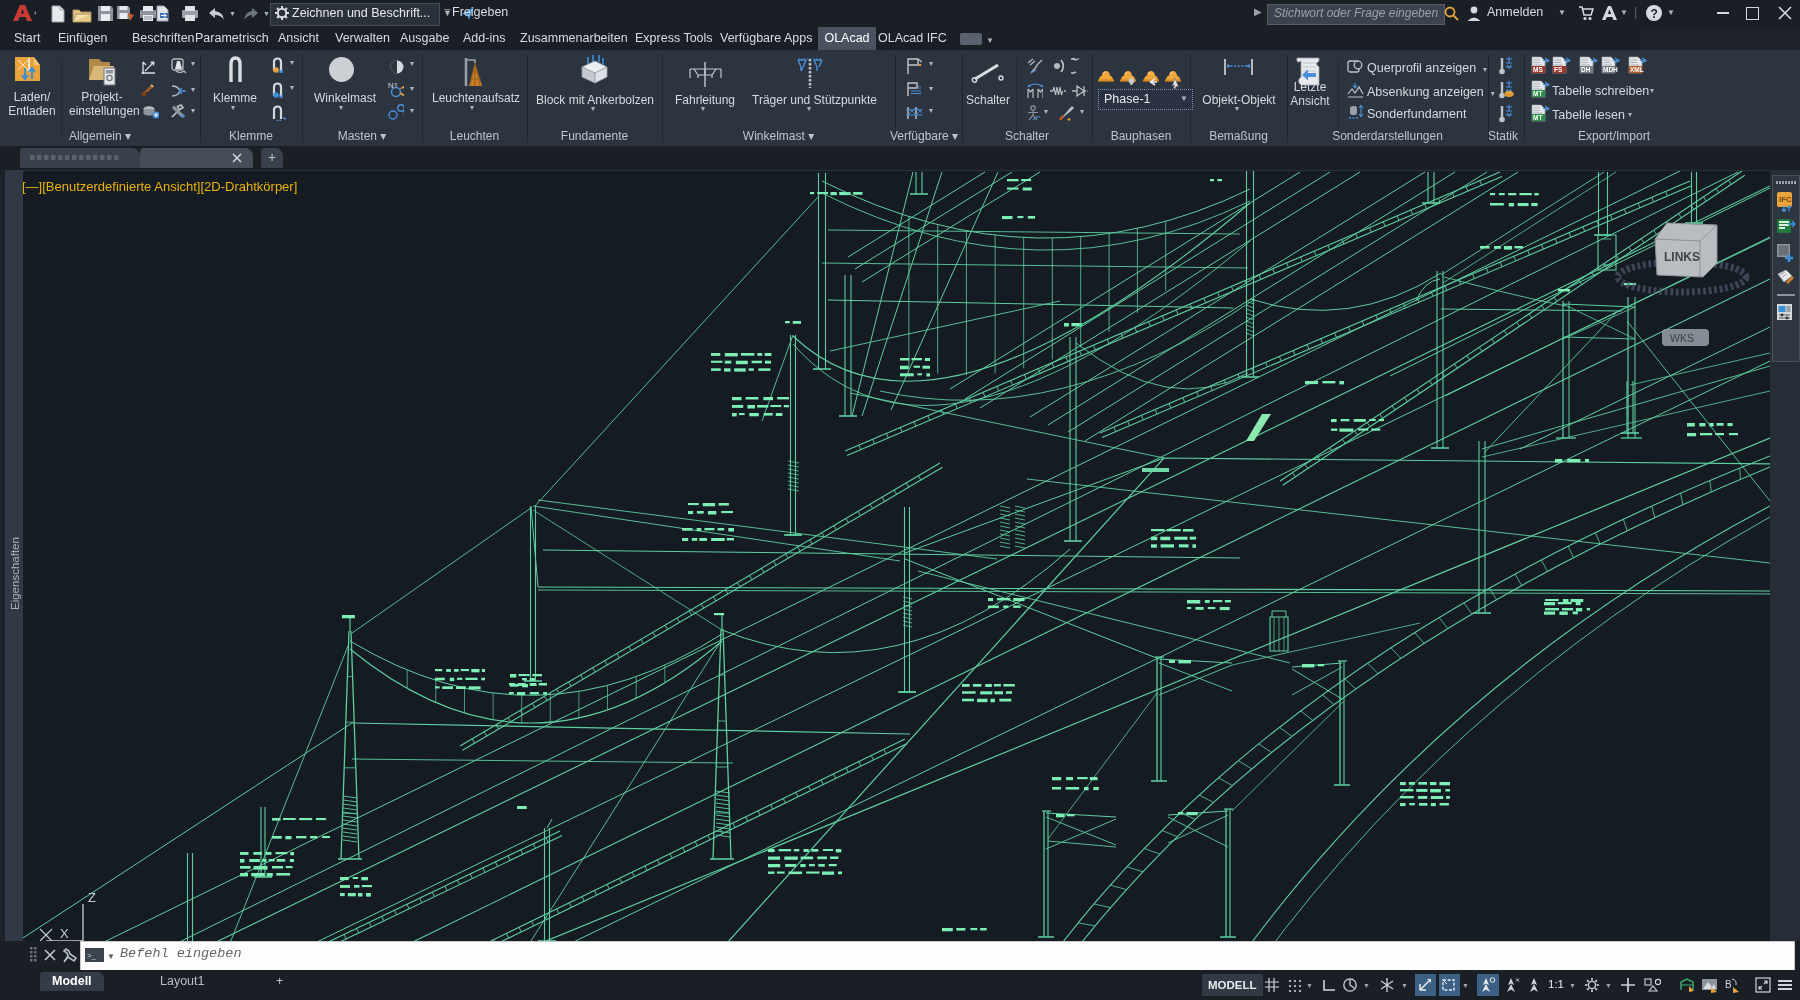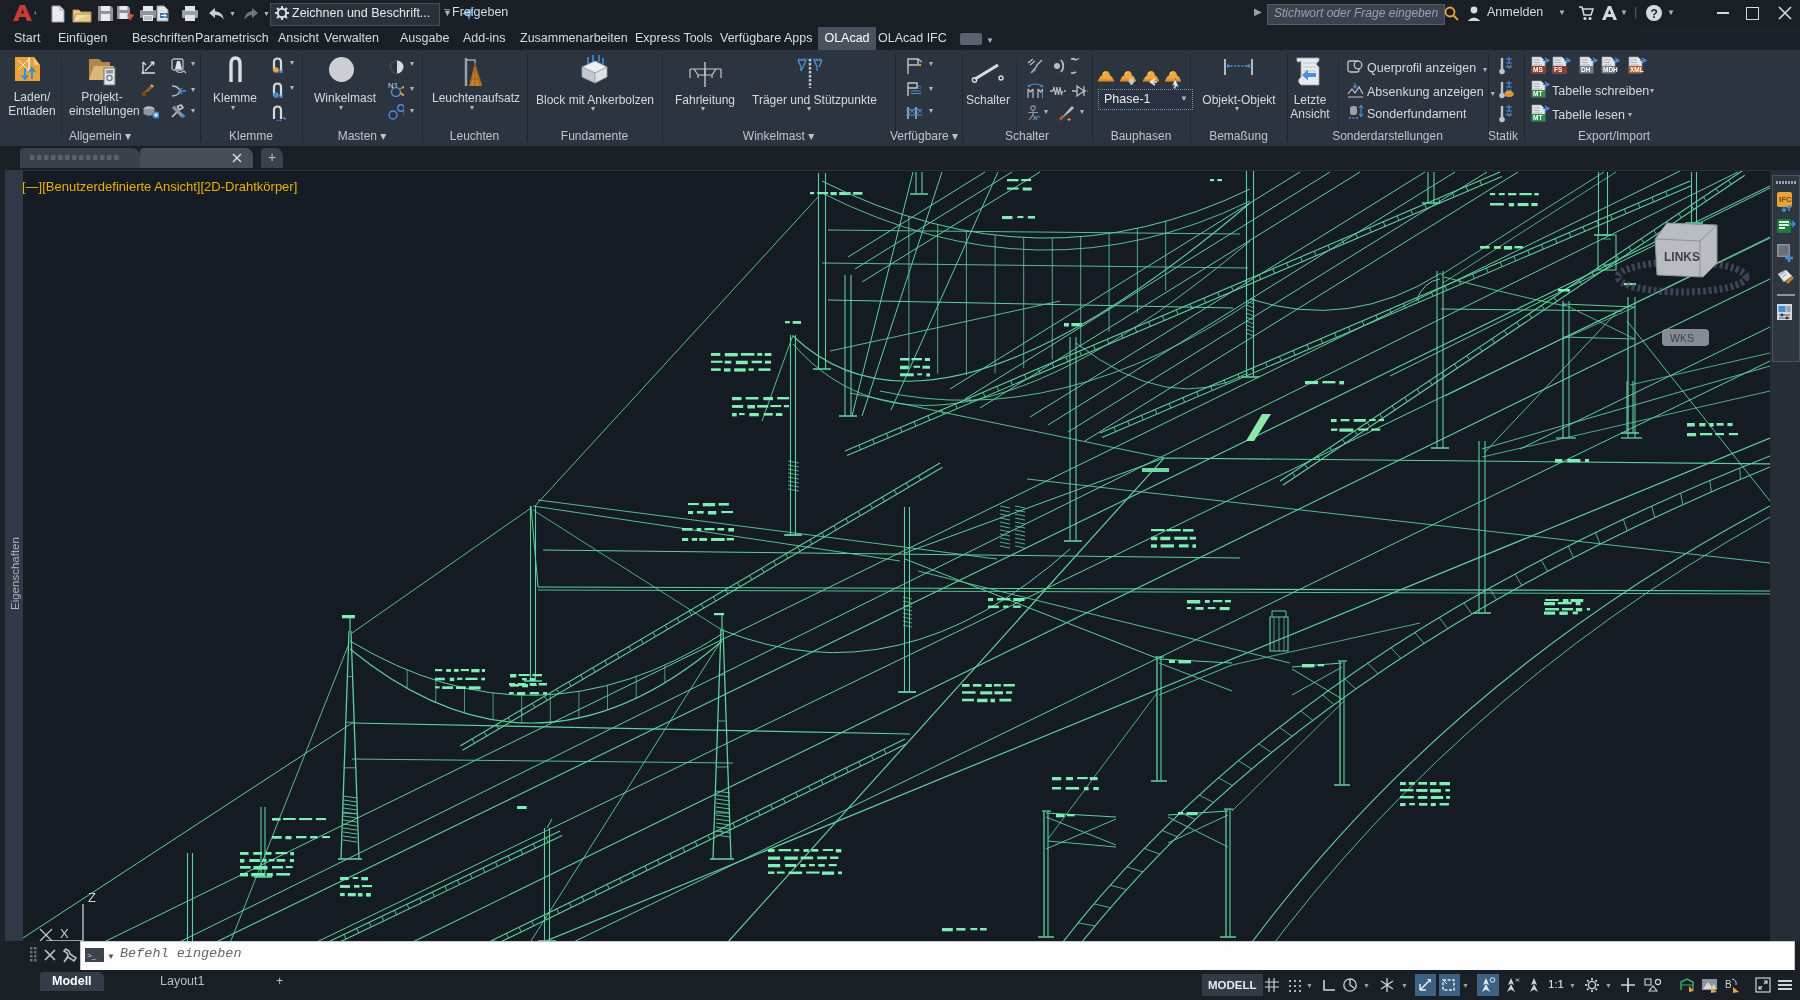--- a/index.html
+++ b/index.html
@@ -142,21 +142,21 @@
           <line x1="13" y1="1" x2="1" y2="13"></line>
         </g>
       </svg>
     </div>
 <div id="menu">
       <div class="mtab" style="left:14px">Start</div>
       <div class="mtab" style="left:58px">Einfügen</div>
       <div class="mtab" style="left:132px">Beschriften</div>
       <div class="mtab" style="left:195px">Parametrisch</div>
       <div class="mtab" style="left:278px">Ansicht</div>
-      <div class="mtab" style="left:324px">Verwalten</div>
+      <div class="mtab" style="left:335px">Verwalten</div>
       <div class="mtab" style="left:400px">Ausgabe</div>
       <div class="mtab" style="left:463px">Add-ins</div>
       <div class="mtab" style="left:520px">Zusammenarbeiten</div>
       <div class="mtab" style="left:635px">Express Tools</div>
       <div class="mtab" style="left:720px">Verfügbare Apps</div>
       <div class="mtab" style="left:818px;width:46px;padding:0 6px;background:#4a5260;color:#fff;text-align:center">OLAcad</div>
       <div class="mtab" style="left:878px">OLAcad IFC</div>
       <div class="abs" style="left:960px;top:6px;width:22px;height:12px;background:#5a6270;border-radius:2px"></div>
       <div class="abs" style="left:986px;top:9px;color:#aeb5be;font-size:8px">▼</div>
     </div>
@@ -403,21 +403,21 @@
       <path d="M5,9 L28,9" stroke="#4a90d9" stroke-width="1.6" stroke-dasharray="2,1.6"></path>
       <path d="M9,9 L5,7 L5,11 Z M24,9 L28,7 L28,11 Z" fill="#4a90d9"></path>
         </svg>
         <div class="abs rbtn-txt" style="left:1198px;top:93px;width:82px">Objekt-Objekt</div>
         <div class="abs drop" style="left:1235px;top:104px">▾</div>
         <svg class="abs" style="left:1294px;top:56px" width="32" height="35">
       <path d="M3,2 L25,2 L25,5 Q20,8 25,11 L25,29 L7,29 Q2,25 7,21 L7,5 Q2,8 3,2 Z" fill="#e8eaed" stroke="#9aa0a8" stroke-width="0.8"></path>
       <path d="M9,7 L22,7 M9,11 L22,11 M9,15 L22,15" stroke="#c0c4ca" stroke-width="1.2"></path>
       <path d="M22,17 L14,17 L14,13.5 L8,19 L14,24.5 L14,21 L22,21 Z" fill="#4a90d9"></path>
         </svg>
-        <div class="abs rbtn-txt" style="left:1288px;top:93px;width:44px">Letzte<br>Ansicht</div>
+        <div class="abs rbtn-txt" style="left:1288px;top:80px;width:44px">Letzte<br>Ansicht</div>
         <svg class="abs" style="left:1347px;top:58px" width="18" height="18">
           <rect x="1" y="3" width="11" height="11" rx="2" fill="none" stroke="#c0c4ca" stroke-width="1.3"></rect>
           <circle cx="11" cy="7" r="3.8" fill="#2c343f" stroke="#c0c4ca" stroke-width="1.3"></circle>
         </svg>
         <div class="abs" style="left:1367px;top:61px;font-size:12.5px;color:#d5dae1">Querprofil anzeigen<span class="drop" style="margin-left:7px">▾</span></div>
         <svg class="abs" style="left:1347px;top:82px" width="18" height="18">
           <path d="M1,12 L5,7 L8,11 L12,5 L16,12 M1,15 L16,15" stroke="#c0c4ca" stroke-width="1.2" fill="none"></path>
           <path d="M8,1 L8,5 M6,3.5 L8,6 L10,3.5" stroke="#4a90d9" stroke-width="1.1" fill="none"></path>
         </svg>
         <div class="abs" style="left:1367px;top:85px;font-size:12.5px;color:#d5dae1">Absenkung anzeigen<span class="drop" style="margin-left:7px">▾</span></div>

